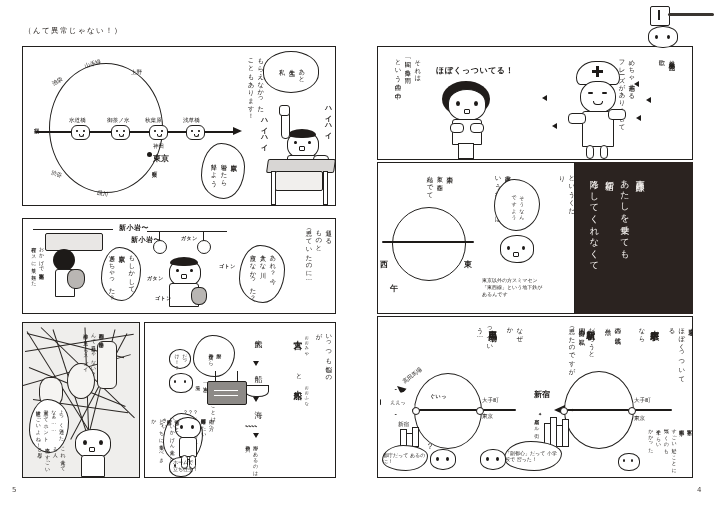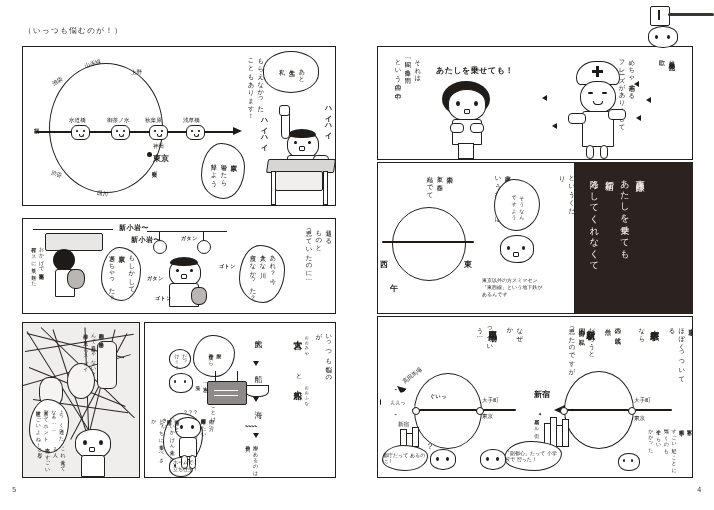--- a/index.html
+++ b/index.html
@@ -133,21 +133,21 @@
   .sfx.v{writing-mode:vertical-rl;text-orientation:upright;}
   .tiny{font-size:5px;}
 </style>
 </head>
 <body>
 
 <div class="spread">
 
   <div class="page left">
 
-    <div class="chapter-title">（いっつも悩むのが！）</div>
+    <div class="chapter-title">（んて異常じゃない！）</div>
 
     <div class="panel" style="left:22px;top:46px;width:314px;height:160px;">
 
       <div class="loop" style="left:26px;top:16px;width:112px;height:128px;"></div>
       <div class="trunk" style="left:12px;top:84px;width:200px;"></div>
       <div class="arrowR" style="left:210px;top:80px;"></div>
 
       <div class="lbl rot" style="left:62px;top:16px;transform:rotate(-18deg);">山手線</div>
       <div class="lbl rot" style="left:30px;top:34px;transform:rotate(-32deg);">池袋</div>
       <div class="lbl" style="left:108px;top:22px;">上野</div>
@@ -404,21 +404,21 @@
     <div class="panel" style="left:20px;top:46px;width:316px;height:114px;">
 
       <div class="vt" style="left:278px;top:8px;height:70px;">椎名林檎大先生の
 歌に</div>
       <div class="vt" style="left:238px;top:8px;height:78px;">めちゃ共感する
 フレーズがありまして</div>
       <div class="vt" style="left:14px;top:8px;height:74px;">それは
 「闇に降る雨」
 という曲の中の</div>
 
-      <div class="sfx" style="left:58px;top:18px;font-size:8px;">あたしを乗せても！</div>
+      <div class="sfx" style="left:58px;top:18px;font-size:8px;">ほぼくっついてる！</div>
 
       <div class="chibi" style="left:60px;top:32px;width:60px;height:78px;">
         <div class="hair" style="left:4px;top:2px;width:48px;height:36px;border-radius:50%;"></div>
         <div class="head" style="left:10px;top:10px;width:36px;height:30px;"></div>
         <div class="eye" style="left:18px;top:22px;width:4px;height:5px;"></div>
         <div class="eye" style="left:36px;top:22px;width:4px;height:5px;"></div>
         <div class="mouth" style="left:26px;top:30px;"></div>
         <div class="body" style="left:14px;top:40px;width:28px;height:24px;"></div>
         <div class="limb" style="left:12px;top:44px;width:12px;height:8px;"></div>
         <div class="limb" style="left:32px;top:44px;width:12px;height:8px;"></div>

